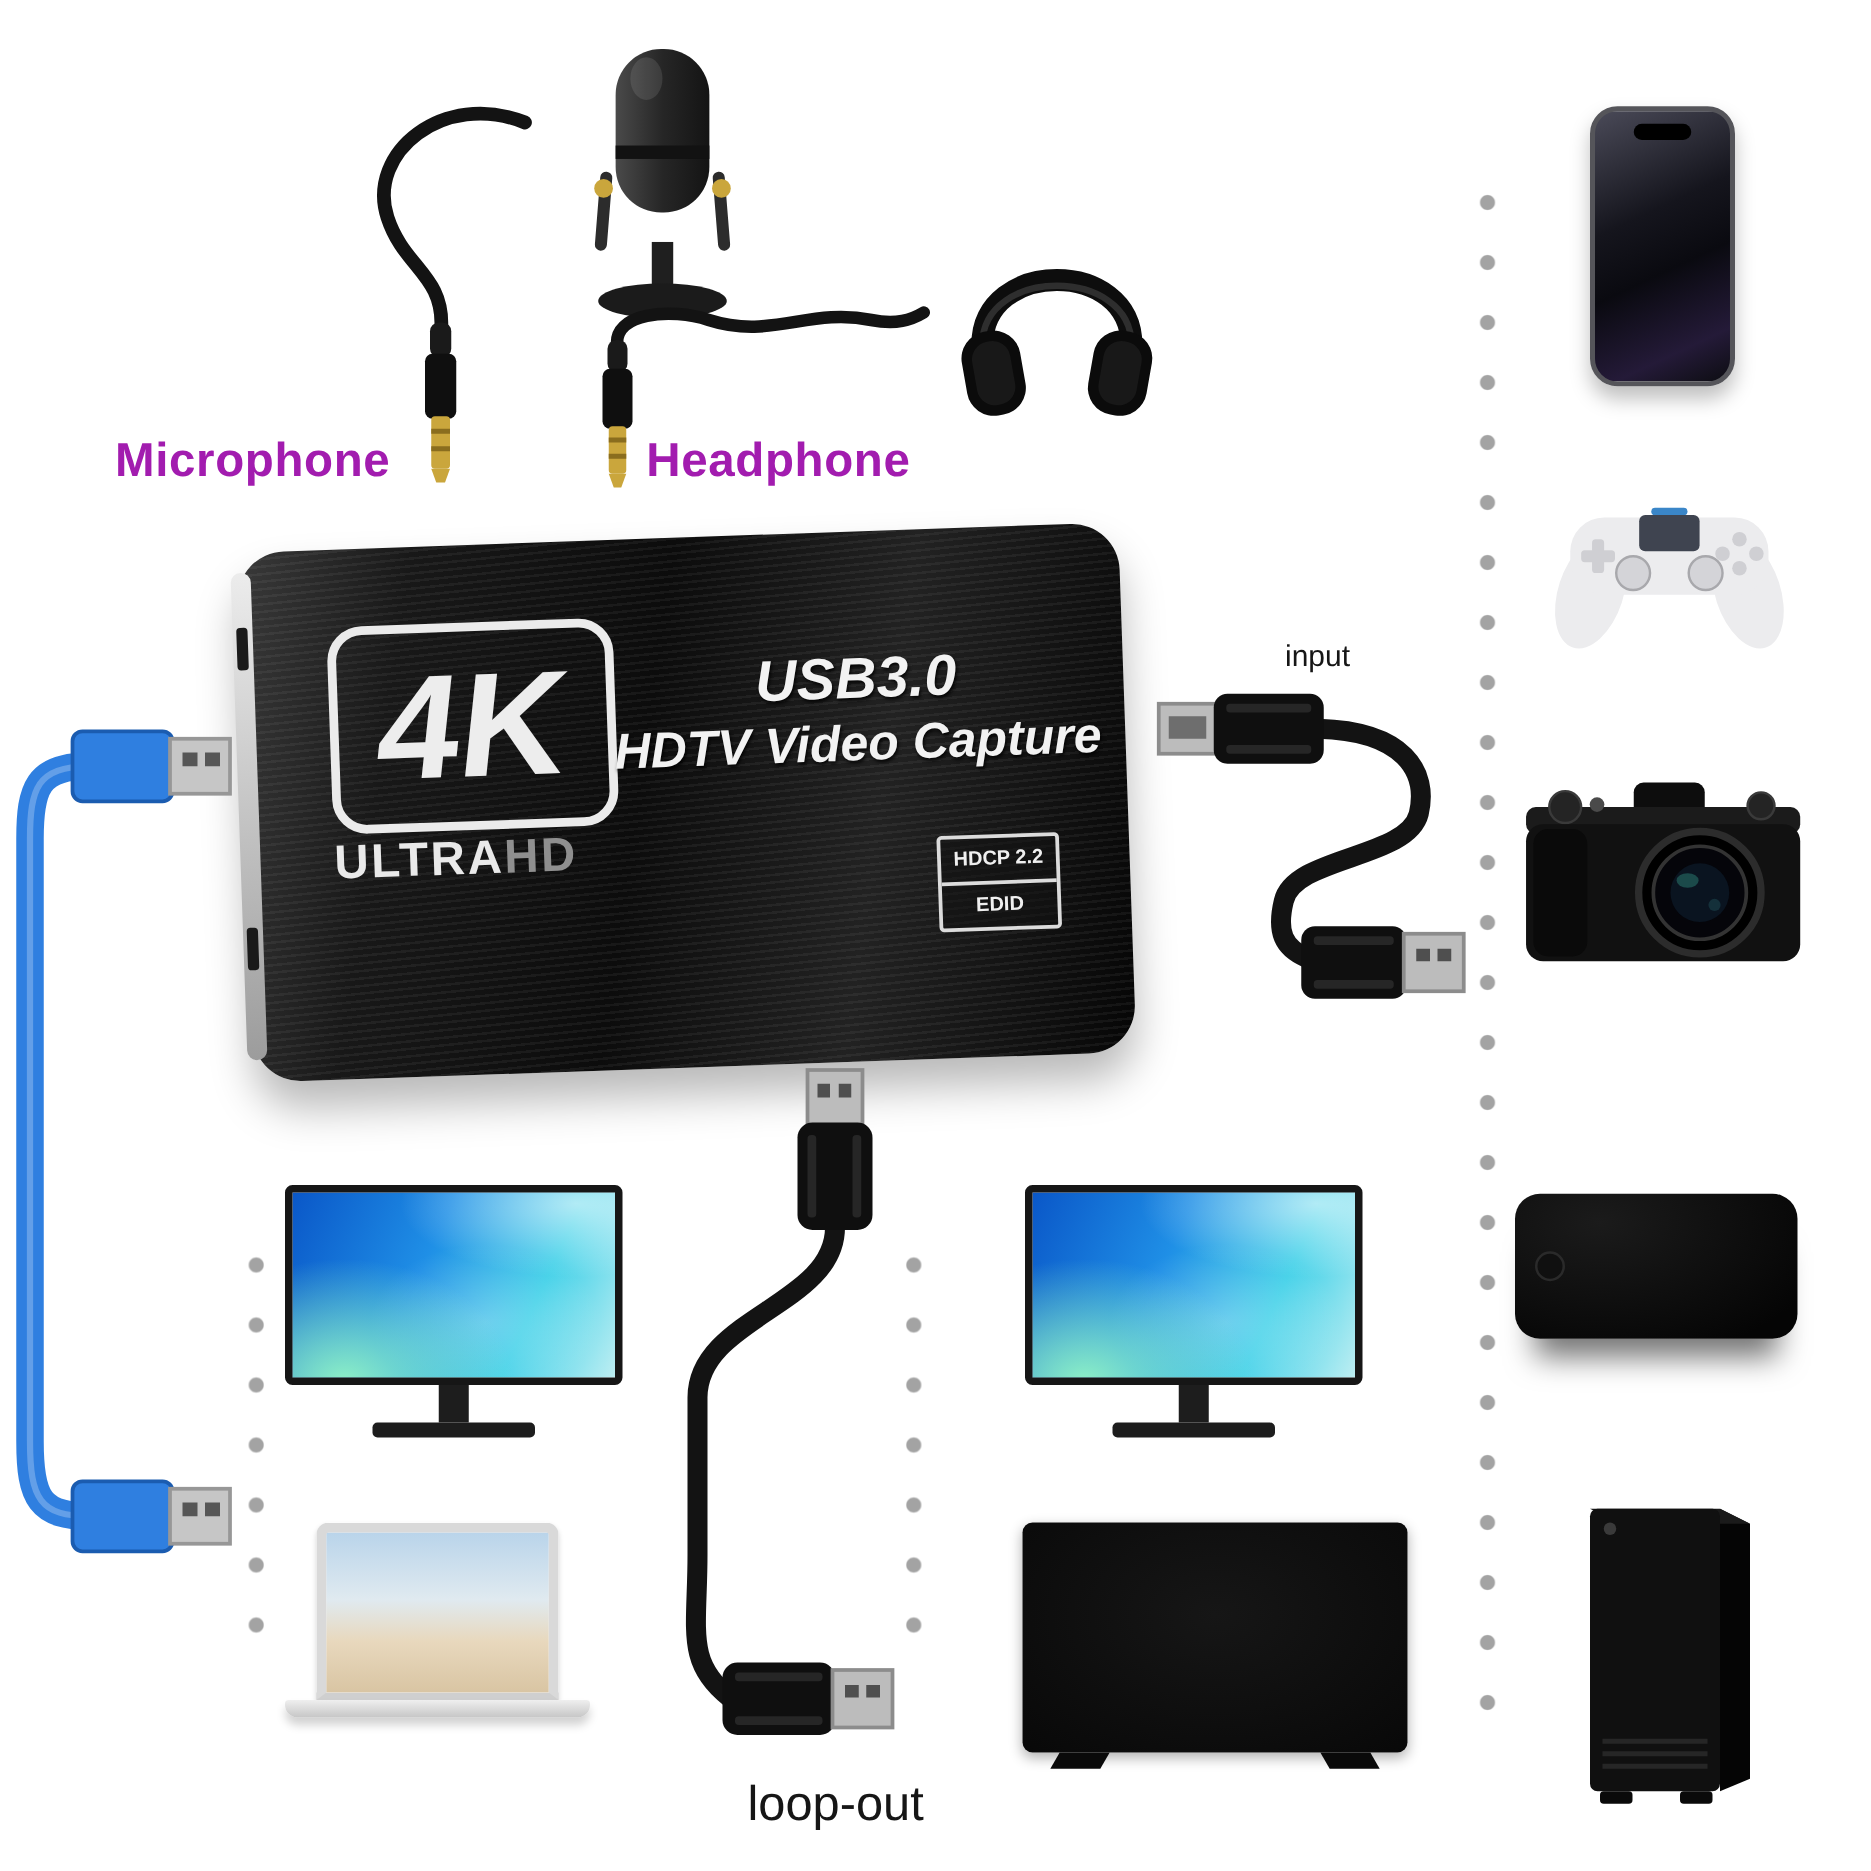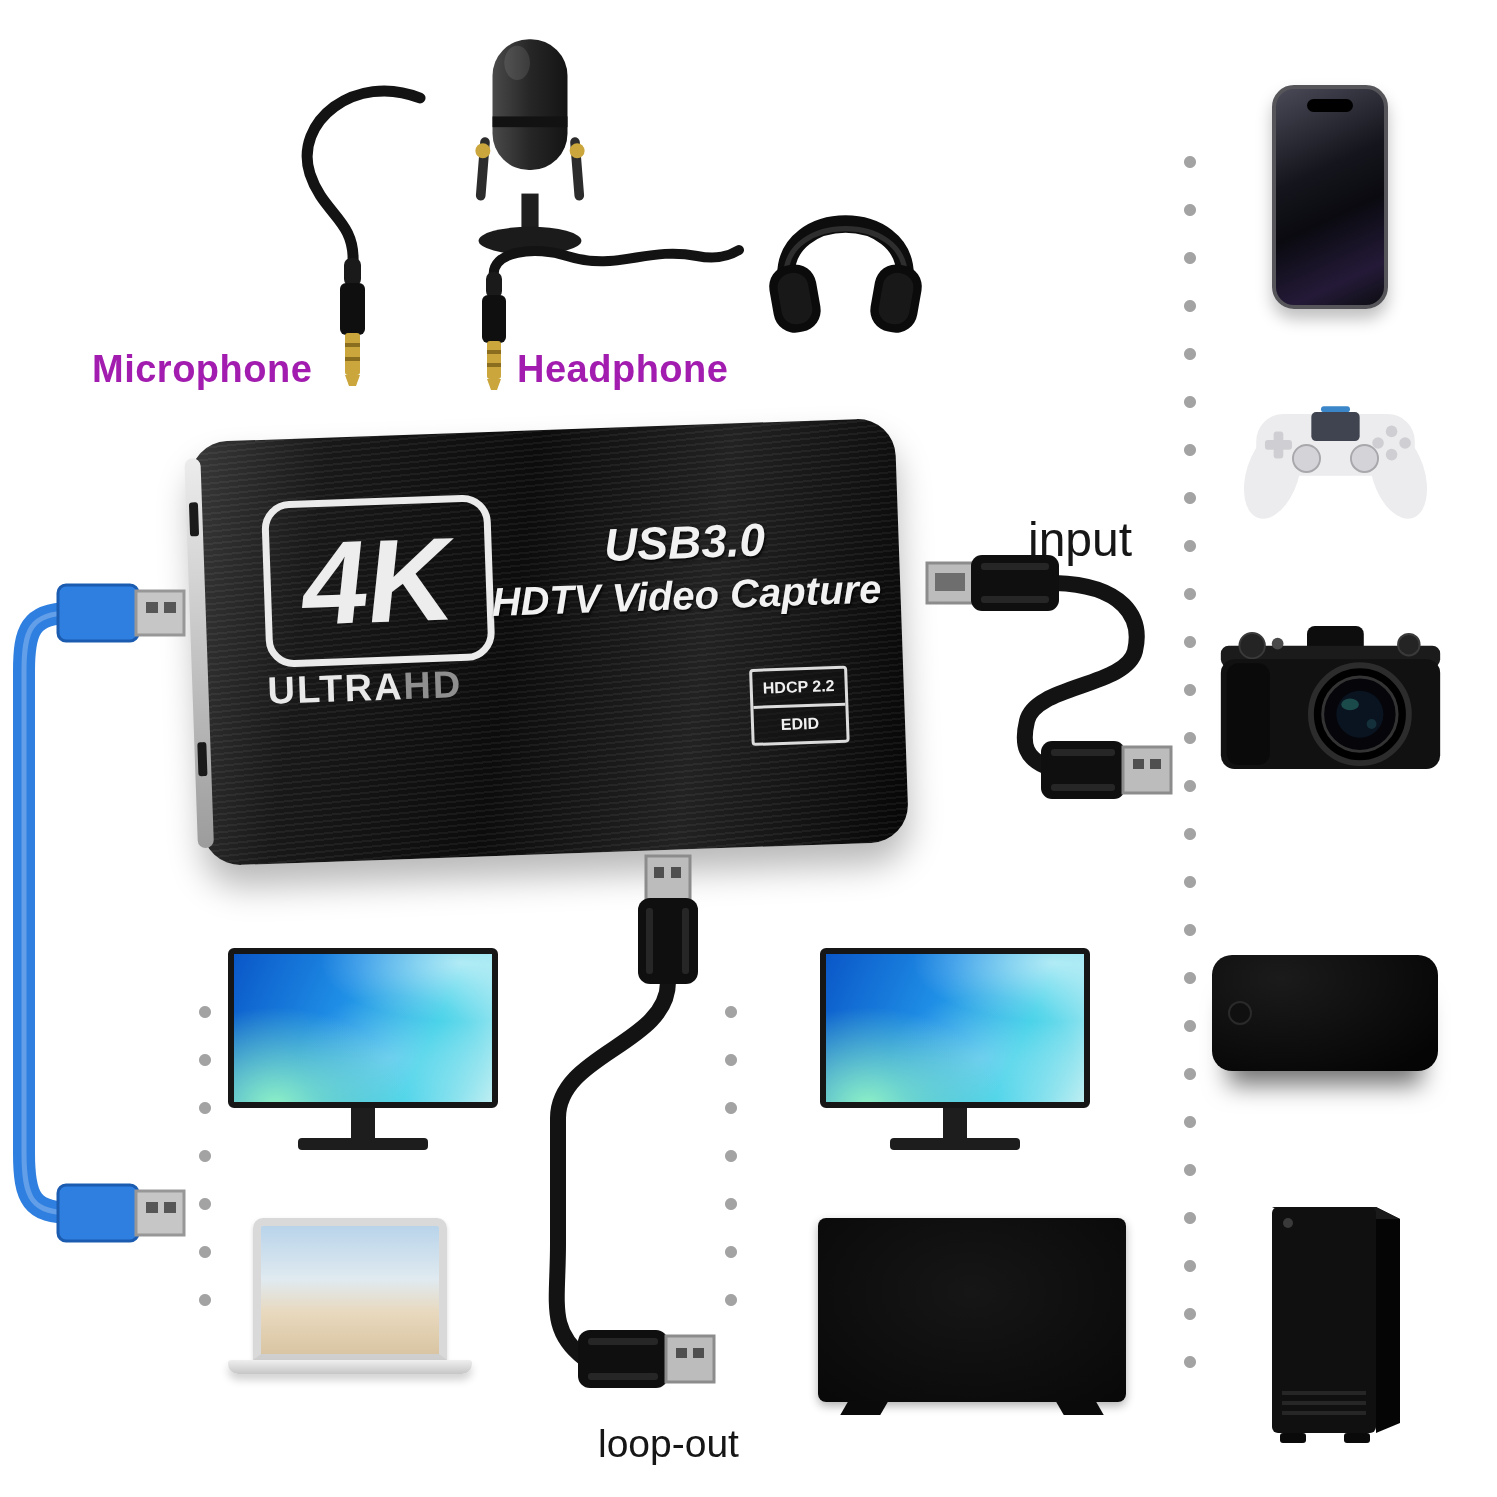--- a/index.html
+++ b/index.html
@@ -190,21 +190,21 @@
       <rect x="164" y="47" width="12" height="11" fill="#565656"></rect>
     </g>
     <g>
       <rect x="58" y="630" width="80" height="56" rx="8" fill="#2f7fe0" stroke="#1b5cb0" stroke-width="3"></rect>
       <rect x="136" y="636" width="48" height="44" fill="#c6c6c6" stroke="#979797" stroke-width="3"></rect>
       <rect x="146" y="647" width="12" height="11" fill="#565656"></rect>
       <rect x="164" y="647" width="12" height="11" fill="#565656"></rect>
     </g>
   </svg>
 
-  <div class="abs label-sm" style="left:1028px;top:512px;font-size:48px;">input</div>
+  <div class="abs label-sm" style="left:1028px;top:512px;font-size:24px;">input</div>
   <svg class="abs" style="left:915px;top:535px;" width="270" height="285" viewBox="0 0 270 285">
     <path d="M 140 48 C 208 50 228 82 220 116 C 211 152 120 150 112 186 C 106 211 112 223 130 231" fill="none" stroke="#131313" stroke-width="16" stroke-linecap="round"></path>
     <g>
       <rect x="12" y="28" width="46" height="40" fill="#bcbcbc" stroke="#8c8c8c" stroke-width="3"></rect>
       <rect x="20" y="38" width="30" height="18" fill="#6e6e6e"></rect>
       <rect x="56" y="20" width="88" height="56" rx="11" fill="#0f0f0f"></rect>
       <rect x="66" y="28" width="68" height="7" rx="3" fill="#262626"></rect>
       <rect x="66" y="61" width="68" height="7" rx="3" fill="#262626"></rect>
     </g>
     <g>

